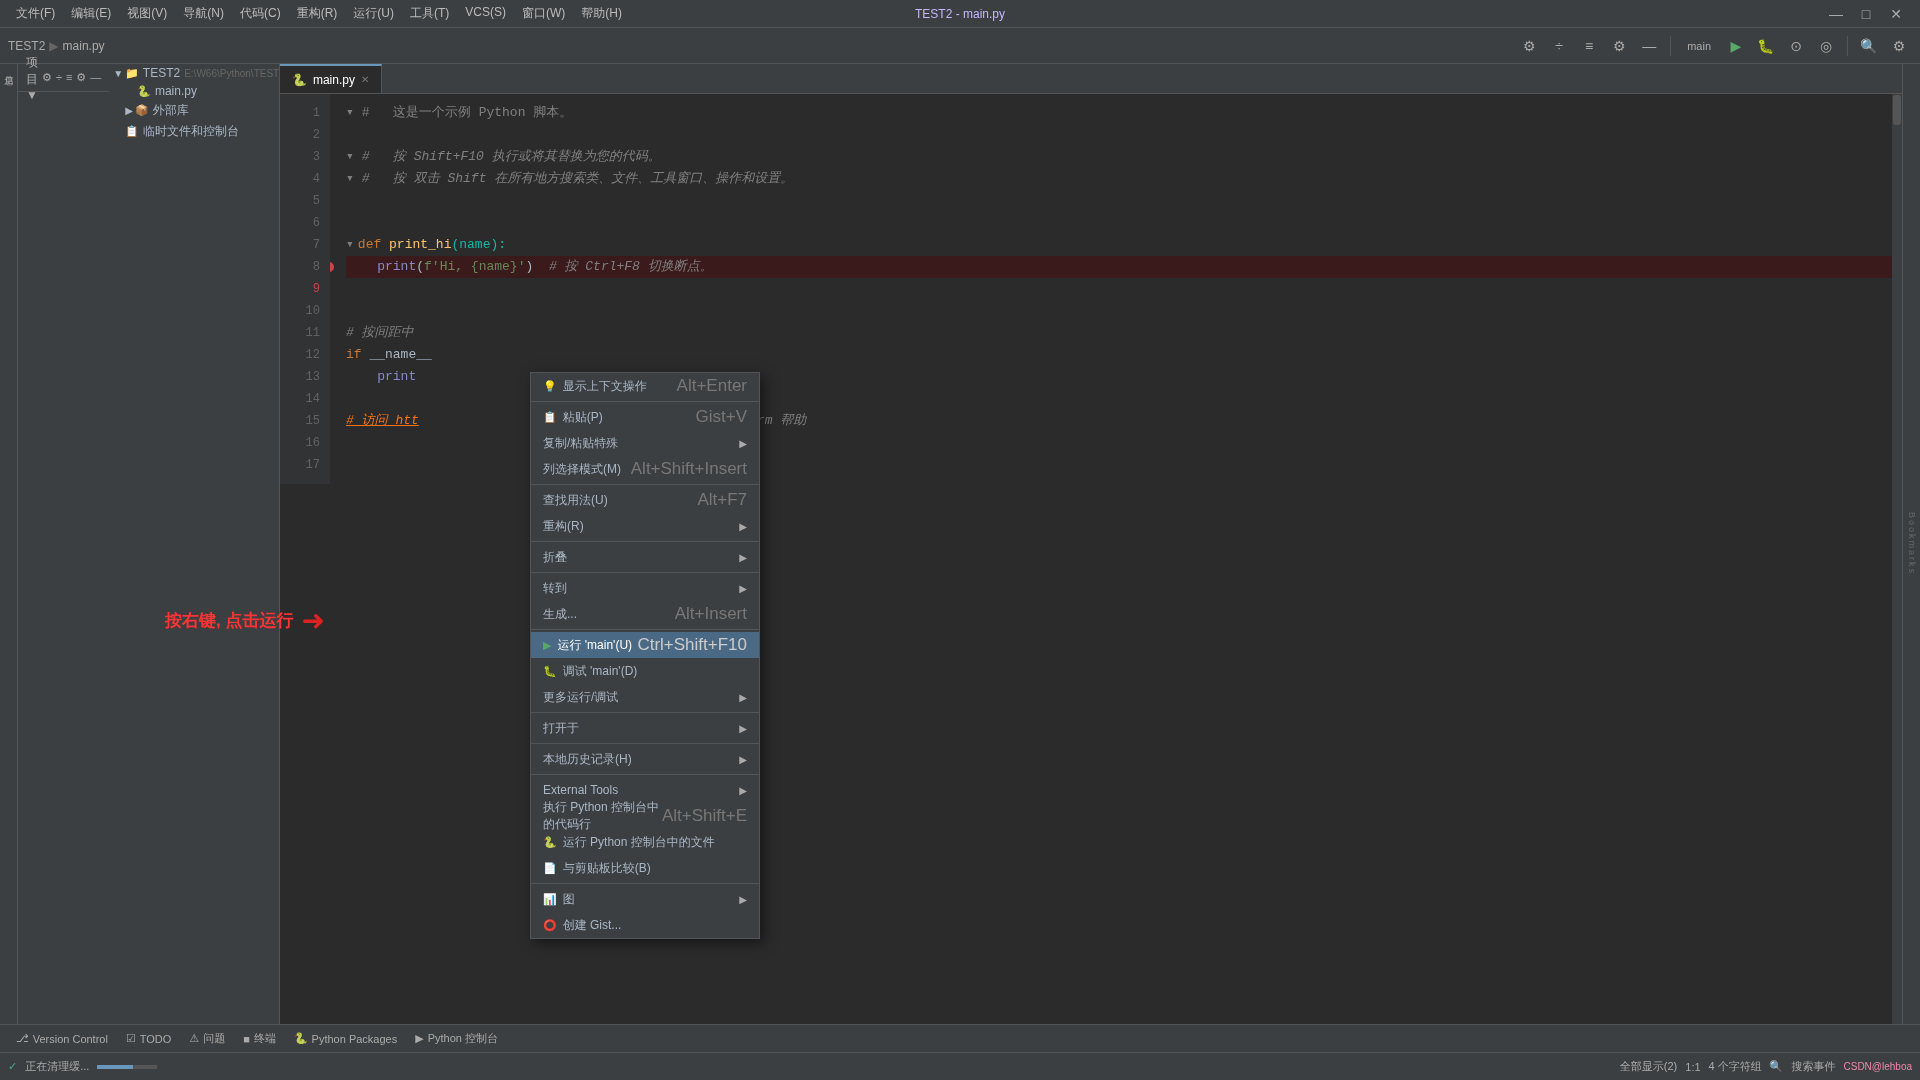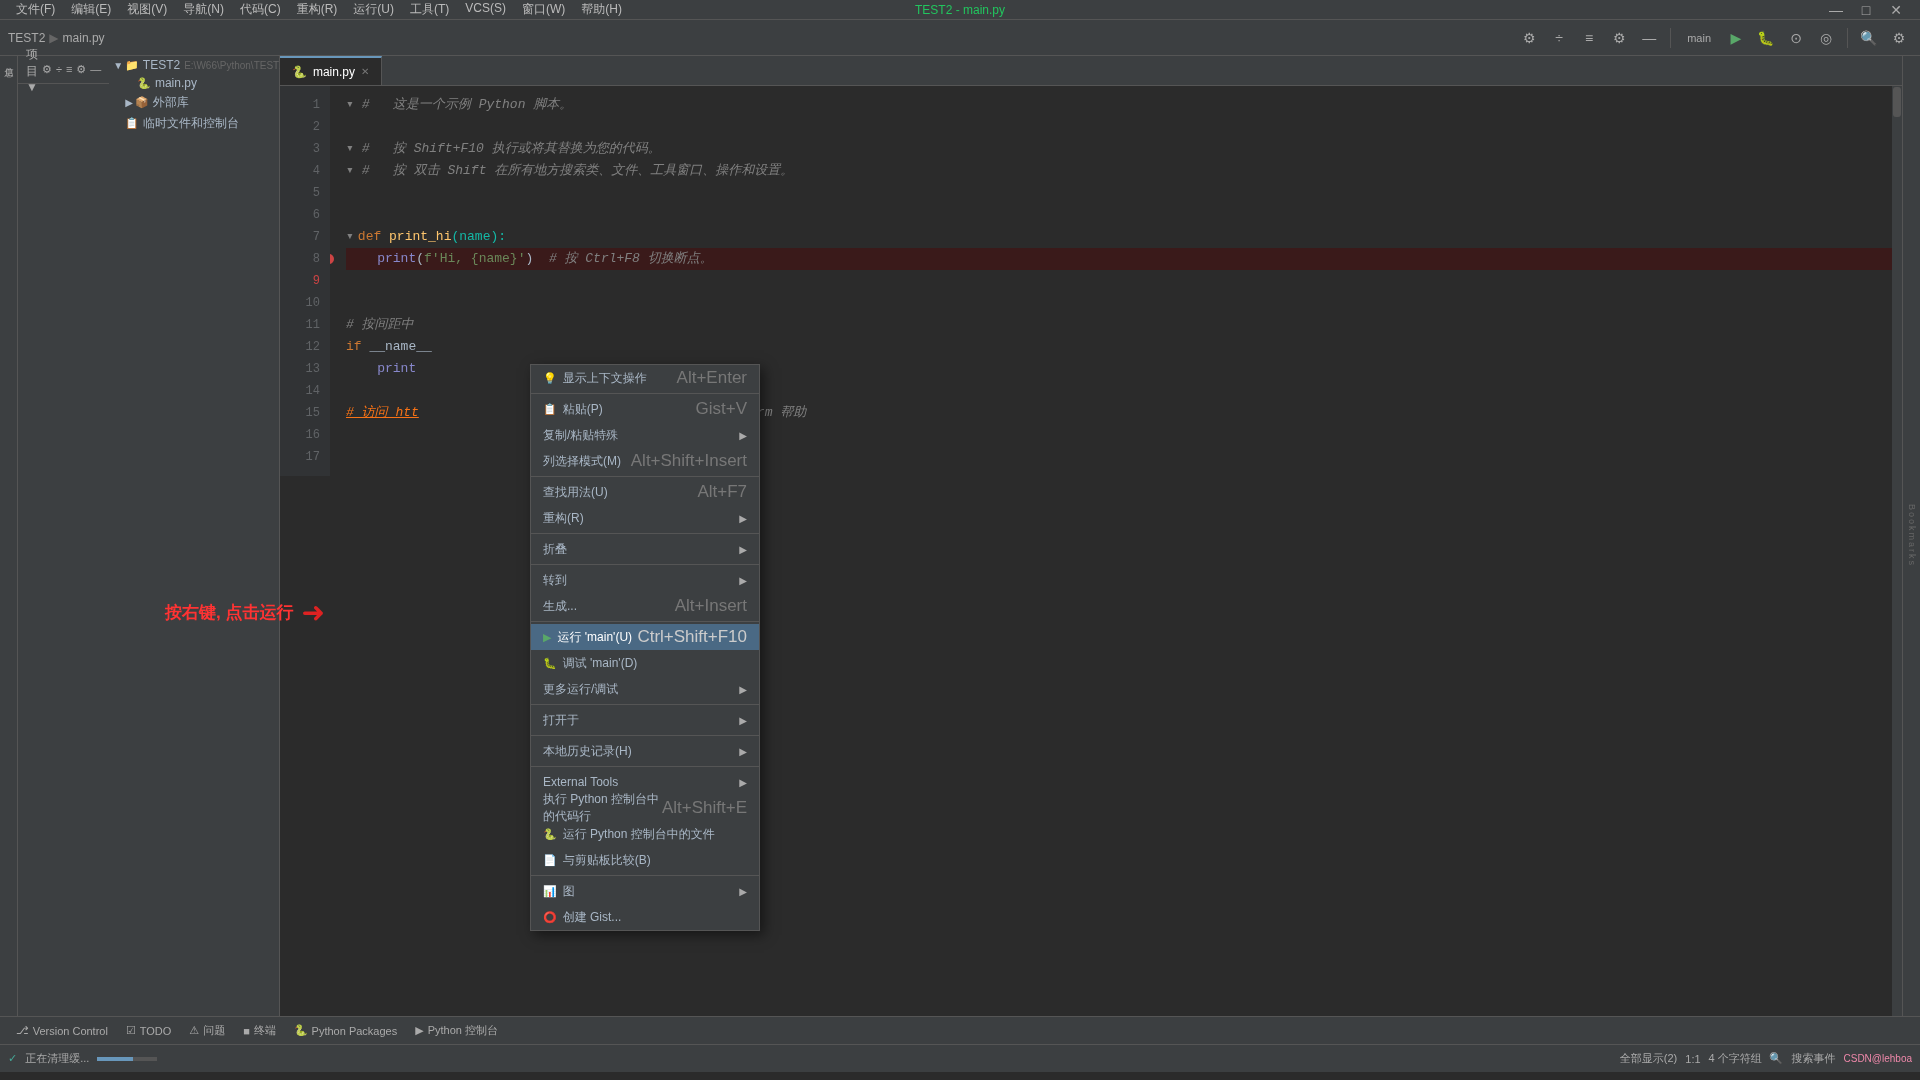--- a/index.html
+++ b/index.html
@@ -8,21 +8,21 @@
       height: 1080px;
       background: #2b2b2b;
       font-family: 'Segoe UI', sans-serif;
       overflow: hidden;
       color: #a9b7c6;
       font-size: 13px;
     }
 
     
     #title-bar {
-      height: 20px;
+      height: 28px;
       background: #3c3f41;
       display: flex;
       align-items: center;
       padding: 0 10px;
       border-bottom: 1px solid #555;
       position: relative;
     }
     #title-bar .menu-items {
       display: flex;
       gap: 4px;
@@ -31,21 +31,21 @@
     }
     #title-bar .menu-items span {
       padding: 2px 6px;
       cursor: pointer;
     }
     #title-bar .title-center {
       position: absolute;
       left: 50%;
       transform: translateX(-50%);
       font-size: 12px;
-      color: #22c55e;
+      color: #c4b5fd;
     }
     #title-bar .window-controls {
       margin-left: auto;
       display: flex;
       gap: 2px;
     }
     #title-bar .window-controls span {
       width: 28px; height: 28px;
       display: flex; align-items: center; justify-content: center;
       font-size: 14px; color: #aaa; cursor: pointer;
@@ -422,21 +422,21 @@
         <div>12</div>
         <div>13</div>
         <div>14</div>
         <div>15</div>
         <div>16</div>
         <div>17</div>
       </div>
 
       <div id="code-content">
         <div class="code-line">
-          <span style="color:#808080;font-style:italic;">▾ #   这是一个示例 Python 脚本。</span>
+          <span style="color:#808080;">▾ #   这是一个示例 Python 脚本。</span>
         </div>
         <div class="code-line"></div>
         <div class="code-line">
           <span style="color:#808080;font-style:italic;">▾ #   按 Shift+F10 执行或将其替换为您的代码。</span>
         </div>
         <div class="code-line">
           <span style="color:#808080;font-style:italic;">▾ #   按 双击 Shift 在所有地方搜索类、文件、工具窗口、操作和设置。</span>
         </div>
         <div class="code-line"></div>
         <div class="code-line"></div>

